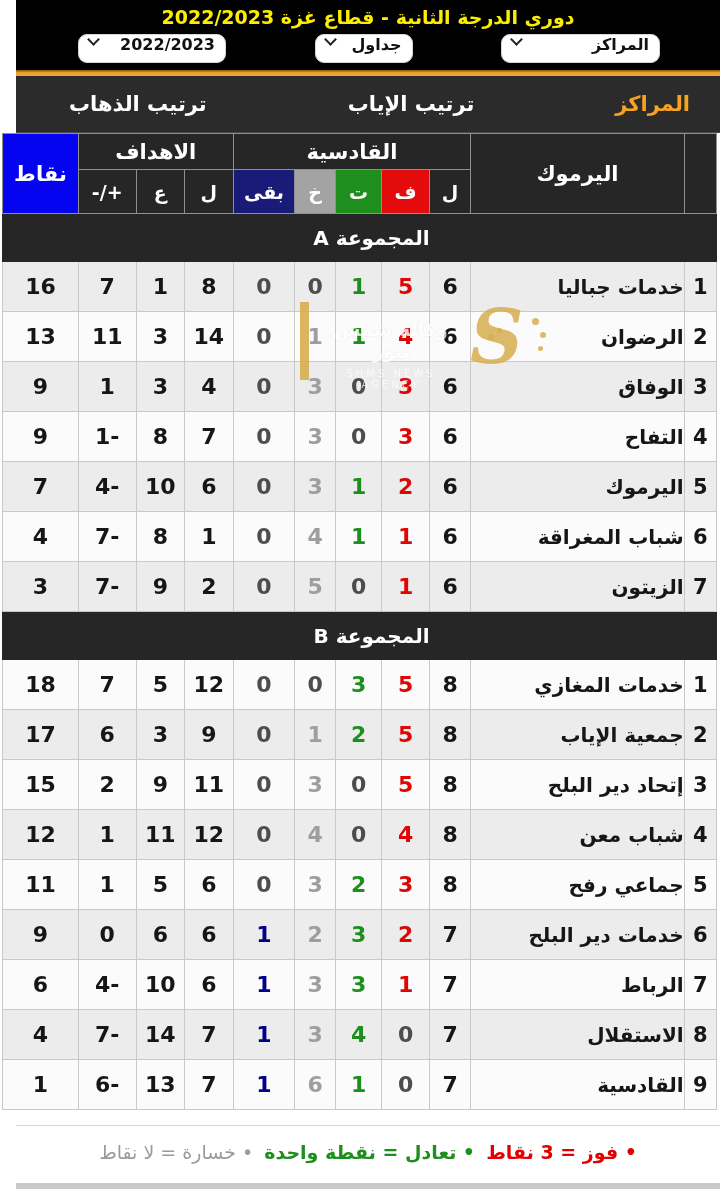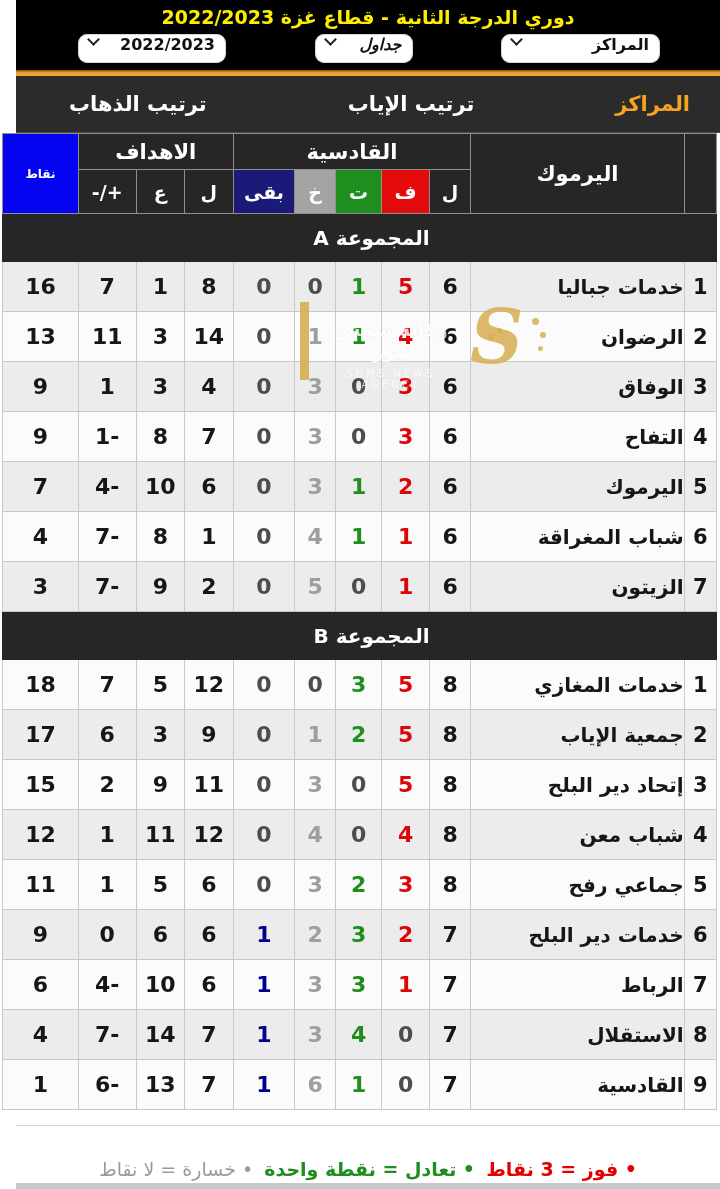--- a/index.html
+++ b/index.html
@@ -8,38 +8,38 @@
   .stage { position:relative; width:704px; height:1189px; direction:rtl; }
 
   
   .topbar { background:#000; height:70px; padding-top:5px; }
   .app-title { color:#fdee00; text-align:center; font-size:19px; font-weight:bold; height:27px; line-height:24px; }
   .filter-row { display:flex; direction:rtl; justify-content:space-between; align-items:center;
     padding:2px 60px 0 62px; }
   .dropdown { background:#fff; border:1px solid #d7d7d7; border-radius:9px; height:29px;
     display:flex; direction:rtl; justify-content:space-between; 
     padding:0 10px; font-size:16px; font-weight:bold; color:#111; cursor:pointer; }
-  .dd-view { width:159px; } .dd-category { width:98px;font-style:italic; } .dd-season { width:148px; }
+  .dd-view { width:159px; } .dd-category { width:98px; } .dd-season { width:148px; }
   .chev { width:9px; height:9px; border-left:2px solid #222; border-bottom:2px solid #222;
     transform:rotate(-45deg); margin-bottom:4px; flex:0 0 auto; }
 
   
   .divider { height:6px; background:linear-gradient(180deg,#7e530e 0%,#ef9f2c 45%,#f2a536 100%); }
   .tabbar { height:57px; background:#2b2b2b; display:flex; direction:rtl; align-items:center;
     justify-content:space-between; padding:0 30px 0 53px; border-bottom:1px solid #4a4a4a; }
   .tab { color:#fff; font-size:21px; font-weight:bold; cursor:pointer; white-space:nowrap; }
   .tab.active { color:#f5a321; }
 
   
   table.standings { border-collapse:collapse; width:715px; margin:0 3px 0 2px; direction:rtl;
     table-layout:fixed; }
   .standings th { background:#262626; color:#fff; font-weight:bold; border:1px solid #8f8f8f; }
   .th-top { height:36px; font-size:21px; }
   .th-sub { height:44px; font-size:19px; }
-  th.th-points { background:#0404f0; font-size:12px; }
+  th.th-points { background:#0404f0; font-size:21px; }
   th.th-win    { background:#e30b0b; }
   th.th-draw   { background:#1e8e1e; }
   th.th-loss   { background:#a3a3a3; }
   th.th-remain { background:#1a1a78; }
 
   .standings td { border:1px solid #c9c9c9; text-align:center; vertical-align:middle;
     height:50px; font-weight:bold; font-size:22px; color:#161616; }
   tr.group-row td { background:#262626; color:#fff; height:48px; font-size:20px; border-color:#262626;padding-left:24px; }
   tr.row-odd  td { background:#ececec; }
   tr.row-even td { background:#fbfbfb; }
@@ -47,21 +47,21 @@
   td.c-rank { font-size:21px; }
   td.c-stat { color:#4d4d4d; }
   td.v-win    { color:#dc0606; }
   td.v-draw   { color:#1e8e1e; }
   td.v-loss   { color:#9e9e9e; }
   td.v-remain { color:#00008b; }
   td.c-diff { direction:ltr; }
 
   
   .footer { position:absolute; left:0; right:0; bottom:0; height:64px; background:#fff;
-    border-top:1px solid #d5d5d5; text-align:center; padding-top:32px; direction:rtl; }
+    border-top:1px solid #d5d5d5; text-align:center; padding-top:15px; direction:rtl; }
   .footer .seg { font-size:19px; margin:0 3px; white-space:nowrap; }
   .seg-win  { color:#e30000; font-weight:bold; }
   .seg-draw { color:#1e8e1e; font-weight:bold; }
   .seg-loss { color:#9a9a9a; font-weight:normal; }
   .bottom-strip { position:absolute; left:0; right:0; bottom:0; height:6px; background:#c9c9c9; }
 
   
   .watermark { position:absolute; top:300px; left:282px; width:264px; height:86px;
     pointer-events:none; direction:ltr; }
   .wm-bar { position:absolute; left:2px; top:2px; width:9px; height:78px; background:#d7ae50; opacity:.9; }

